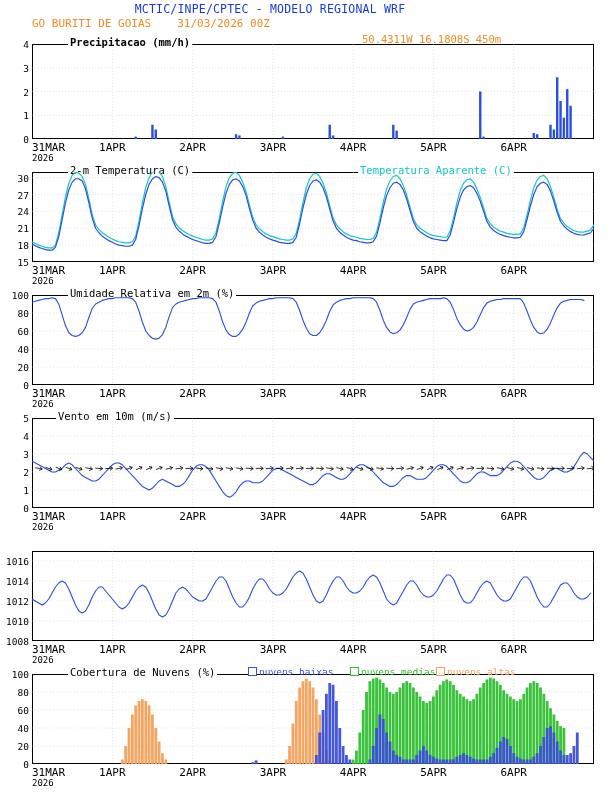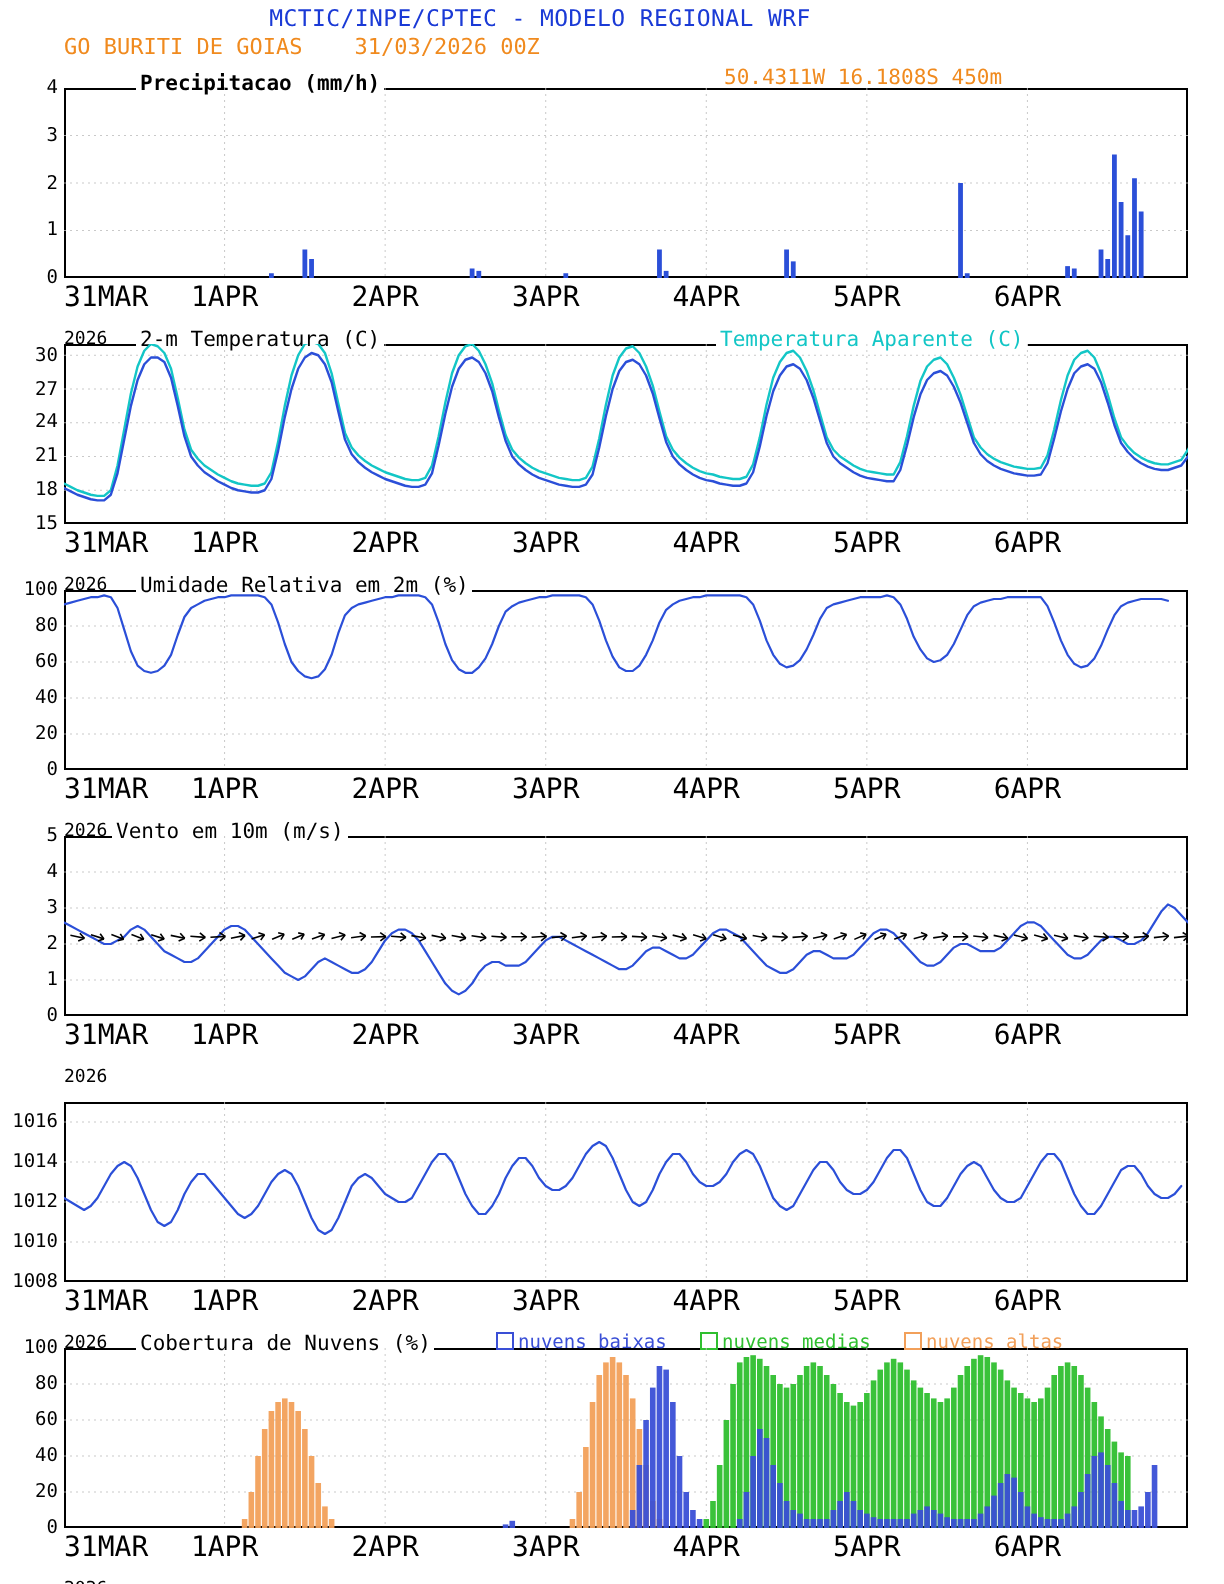--- a/index.html
+++ b/index.html
@@ -25,25 +25,25 @@
     position:absolute;font-size:10.5px;color:#000;white-space:nowrap;background:#fff;padding:0 2px;
   }
   .panel-title2{
     position:absolute;font-size:10.5px;color:#13c6c6;white-space:nowrap;background:#fff;padding:0 2px;
   }
   .ytick{
     position:absolute;right:100%;margin-right:3px;font-size:9.5px;color:#000;
     transform:translateY(-50%);white-space:nowrap;text-align:right;width:40px;
   }
   .xtick{
-    position:absolute;top:100%;margin-top:2px;font-size:14px;color:#000;white-space:nowrap;
+    position:absolute;top:100%;margin-top:2px;font-size:11px;color:#000;white-space:nowrap;
     transform:translateX(-50%);
   }
   .xtick.first{transform:none;left:0;}
-  .year{position:absolute;top:100%;margin-top:26px;left:0;font-size:9px;color:#000;}
+  .year{position:absolute;top:100%;margin-top:14px;left:0;font-size:9px;color:#000;}
   .legend{position:absolute;font-size:9.5px;white-space:nowrap;}
   .legend .sw{display:inline-block;width:7px;height:7px;border:1px solid #000;margin-right:2px;vertical-align:-1px;}
   svg{display:block;}
 </style>
 </head>
 <body>
 
 <div class="title">MCTIC/INPE/CPTEC - MODELO REGIONAL WRF</div>
 <div class="subtitle">
   <span>GO BURITI DE GOIAS</span><span class="sep"></span><span>31/03/2026 00Z</span>
@@ -399,21 +399,21 @@
 
 <div class="panel" id="p-cloud" style="top:674px;width:562px;height:90px;">
   <div class="plot" style="width:562px;height:90px;"></div>
   <div class="panel-title" style="top:-8px;left:36px;">Cobertura de Nuvens (%)</div>
   <div class="legend" style="top:-8px;left:216px;color:#3a4fd6;">
     <span class="sw" style="background:#fff;border-color:#3a4fd6;"></span><span>nuvens baixas</span>
   </div>
   <div class="legend" style="top:-8px;left:318px;color:#2fbf2f;">
     <span class="sw" style="background:#fff;border-color:#2fbf2f;"></span><span>nuvens medias</span>
   </div>
-  <div class="legend" style="top:-8px;left:420px;color:#f2a05a;">
+  <div class="legend" style="top:-8px;left:404px;color:#f2a05a;">
     <span class="sw" style="background:#fff;border-color:#f2a05a;"></span><span>nuvens altas</span>
   </div>
   <div class="ytick" style="top:0px;">100</div>
   <div class="ytick" style="top:18px;">80</div>
   <div class="ytick" style="top:36px;">60</div>
   <div class="ytick" style="top:54px;">40</div>
   <div class="ytick" style="top:72px;">20</div>
   <div class="ytick" style="top:90px;">0</div>
   <div class="xtick first">31MAR</div>
   <div class="xtick" style="left:80.3px;">1APR</div>

